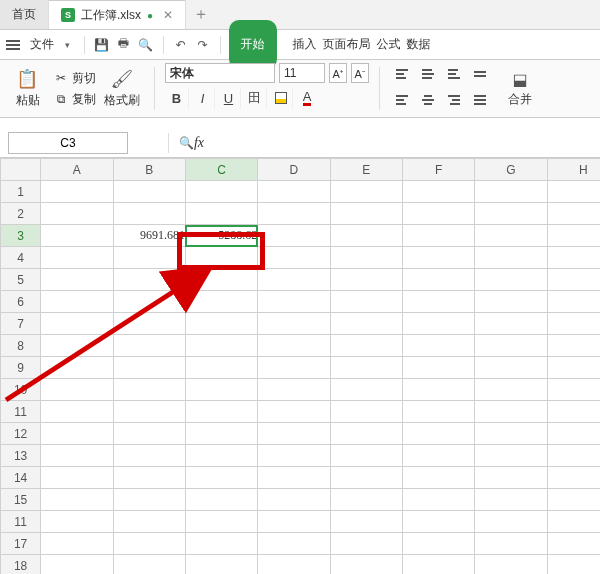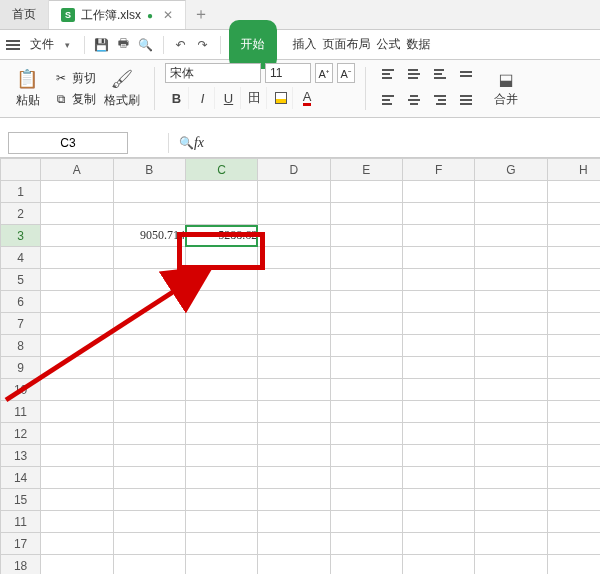--- a/index.html
+++ b/index.html
@@ -107,21 +107,21 @@
   .big-btn .ico { font-size:18px; color:#555; }
   .stack { display:flex; flex-direction:column; justify-content:center; gap:4px; }
   .stack-item { display:flex; align-items:center; gap:4px; cursor:pointer; font-size:12px; }
   .stack-item .ico { width:14px; display:inline-flex; justify-content:center; }
   .font-group { display:flex; flex-direction:column; gap:4px; flex:0 0 auto; }
   .font-row1 { display:flex; gap:4px; align-items:center; }
   input.font-name, input.font-size {
     border:1px solid #bbb; height:20px; padding:0 4px;
     font-size:12px; background:#fff; color:#333;
   }
-  input.font-name { width:96px; }
+  input.font-name { width:110px;font-weight:bold; }
   input.font-size { width:46px; }
   .mini { width:18px; height:20px; border:1px solid #bbb; background:#fff;
     display:inline-flex; align-items:center; justify-content:center;
     font-size:11px; cursor:pointer; }
   .font-row2 { display:flex; gap:2px; }
   .fmt-btn {
     width:24px; height:22px; display:inline-flex;
     align-items:center; justify-content:center;
     cursor:pointer; font-size:13px; color:#444;
     border-right:1px solid #eee;
@@ -419,21 +419,21 @@
           <td class="cell"></td>
           <td class="cell"></td>
           <td class="cell"></td>
           <td class="cell"></td>
           <td class="cell"></td>
           <td class="cell"></td>
         </tr>
         <tr>
           <th class="rowhdr sel">3</th>
           <td class="cell"></td>
-          <td class="cell">9050.714</td>
+          <td class="cell">9691.681</td>
           <td class="cell sel">5288.62</td>
           <td class="cell"></td>
           <td class="cell"></td>
           <td class="cell"></td>
           <td class="cell"></td>
           <td class="cell"></td>
         </tr>
         <tr>
           <th class="rowhdr">4</th>
           <td class="cell"></td>

